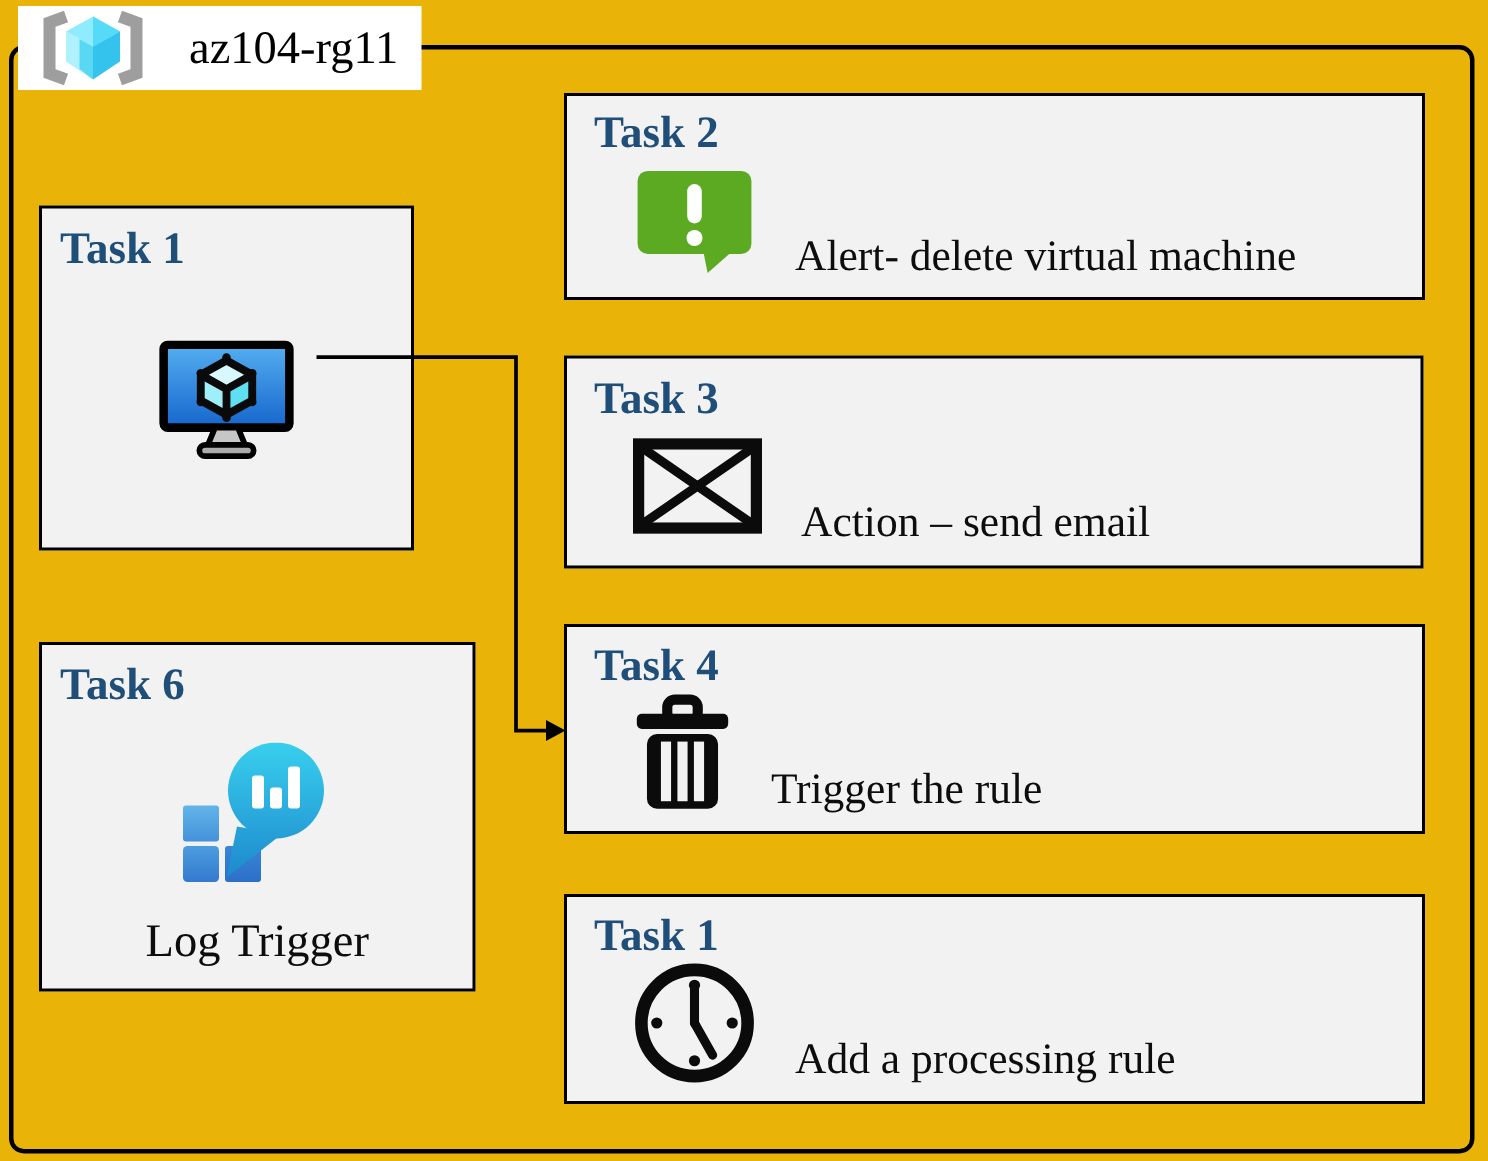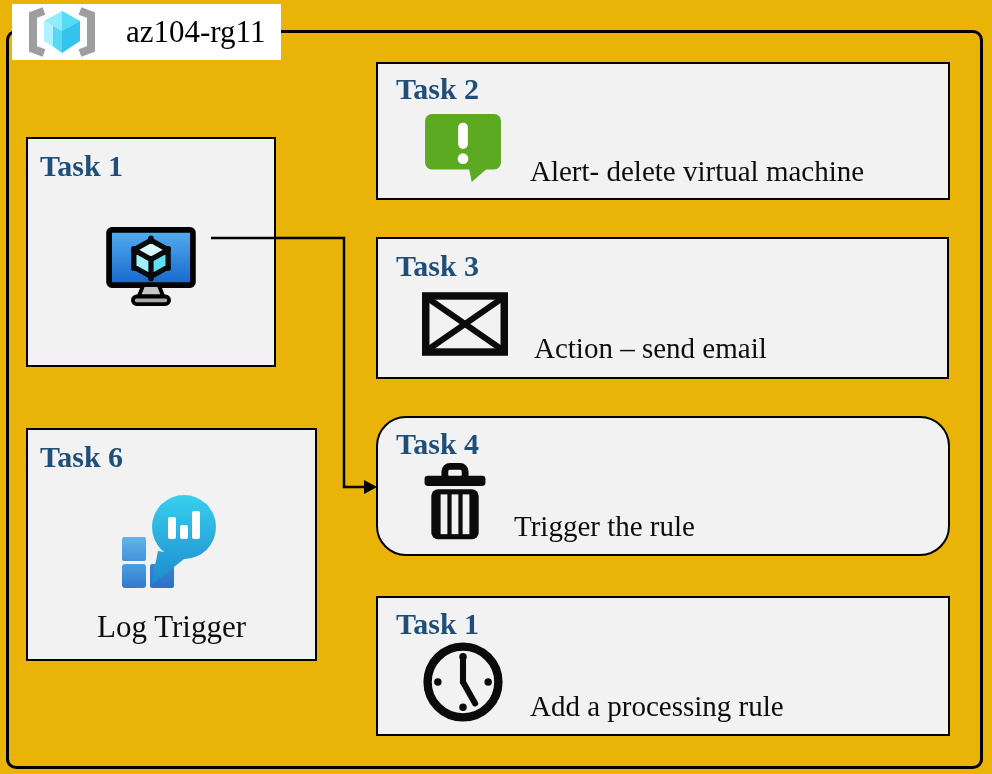--- a/index.html
+++ b/index.html
@@ -33,21 +33,21 @@
   #box-t1 { left:26px; top:137px; width:250px; height:230px; }
   #box-t6 { left:26px; top:428px; width:291px; height:233px; }
 
   
   .rtask { display:flex; flex-direction:column; padding:10px 18px 12px; }
   .rtask .icon-row { flex:1; display:flex; align-items:center; margin-left:26px; gap:26px; }
   .desc { font-size:29px; color:#0d0d0d; white-space:nowrap;margin-top:48px; }
 
   #box-t2 { left:376px; top:62px;  width:574px; height:138px; }
   #box-t3 { left:376px; top:237px; width:573px; height:142px; }
-  #box-t4 { left:376px; top:416px; width:574px; height:140px;border-radius:30px; }
+  #box-t4 { left:376px; top:416px; width:574px; height:140px; }
   #box-t5 { left:376px; top:596px; width:574px; height:140px; }
 
   .arrow-overlay {
     position:absolute; left:0; top:0; width:992px; height:774px;
     z-index:4; pointer-events:none;
   }
   svg { display:block; }
 </style>
 </head>
 <body>

